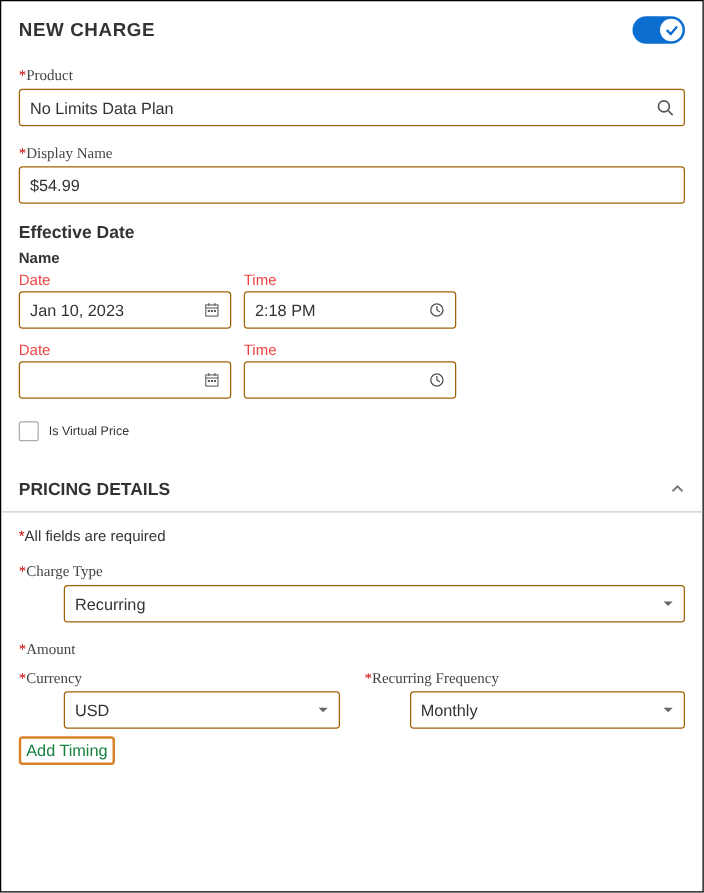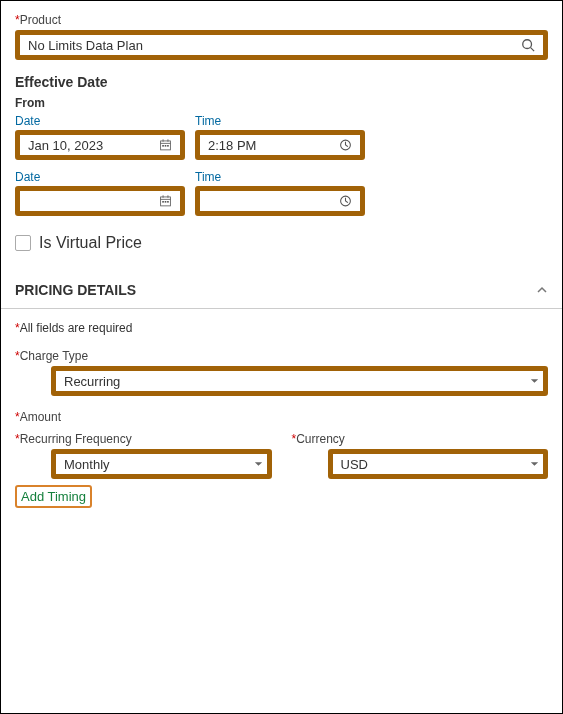--- a/index.html
+++ b/index.html
@@ -43,27 +43,28 @@
   display: flex;
   align-items: center;
   justify-content: center;
 }
 .toggle-knob svg { width: 11px; height: 11px; }
 .field-label {
   font-size: 12px;
   color: #444;
   margin-bottom: 3px;
   display: block;
+  font-family: Liberation Serif, serif;
 }
 .req { color: #c00; }
 .input-row { margin-bottom: 14px; }
 .text-input, .select-input, .date-input {
   width: 100%;
   height: 30px;
-  border: 5px solid #a16207;
+  border: 1px solid #a16207;
   border-radius: 3px;
   padding: 0 8px;
   font-size: 13px;
   color: #333;
   background: #fff;
   display: flex;
   align-items: center;
 }
 .text-input.with-icon, .date-input { position: relative; }
 .field-icon {
@@ -78,21 +79,21 @@
   font-weight: 700;
   margin-bottom: 6px;
 }
 .sub-label {
   font-size: 12px;
   font-weight: 700;
   margin-bottom: 4px;
 }
 .small-label {
   font-size: 12px;
-  color: #0369a1;
+  color: #ef4444;
   margin-bottom: 2px;
 }
 .dt-row {
   display: flex;
   gap: 10px;
   margin-bottom: 10px;
 }
 .dt-col1 { width: 170px; }
 .dt-col2 { width: 170px; }
 .checkbox-row {
@@ -102,21 +103,21 @@
   margin-top: 18px;
   margin-bottom: 10px;
 }
 .checkbox {
   width: 16px;
   height: 16px;
   border: 1px solid #aaa;
   border-radius: 2px;
   background: #fff;
 }
-.checkbox-label { font-size: 16px; }
+.checkbox-label { font-size: 10px; }
 .pricing-header {
   display: flex;
   justify-content: space-between;
   align-items: center;
   padding: 12px 14px 10px 14px;
   border-bottom: 1px solid #ccc;
 }
 .pricing-title {
   font-size: 14px;
   font-weight: 700;
@@ -152,38 +153,54 @@
   display: inline-block;
   margin-top: 6px;
 }
 svg { display: block; }
 </style>
 </head>
 <body>
 
 <div class="container">
 
+  <div class="header-row">
+    <div class="header-title">NEW CHARGE</div>
+    <div class="toggle">
+      <div class="toggle-knob">
+        <svg viewBox="0 0 12 12">
+            <path d="M2 6 L5 9 L10 3" stroke="#0b6ed0" stroke-width="2" fill="none" stroke-linecap="round"></path>
+          </svg>
+      </div>
+    </div>
+  </div>
 
   <div class="input-row">
     <label class="field-label"><span class="req">*</span><span>Product</span></label>
     <div class="text-input with-icon">
       <span>No Limits Data Plan</span>
       <span class="field-icon">
         <svg width="14" height="14" viewBox="0 0 16 16">
             <circle cx="7" cy="7" r="5" stroke="#555" stroke-width="1.5" fill="none"></circle>
             <line x1="11" y1="11" x2="15" y2="15" stroke="#555" stroke-width="1.5"></line>
           </svg>
       </span>
     </div>
   </div>
 
+  <div class="input-row">
+    <label class="field-label"><span class="req">*</span><span>Display Name</span></label>
+    <div class="text-input">
+      <span>$54.99</span>
+    </div>
+  </div>
 
   <div class="section-title">Effective Date</div>
 
-  <div class="sub-label">From</div>
+  <div class="sub-label">Name</div>
   <div class="dt-row">
     <div class="dt-col1">
       <div class="small-label">Date</div>
       <div class="date-input">
         <span>Jan 10, 2023</span>
         <span class="field-icon">
           <svg width="13" height="13" viewBox="0 0 16 16">
               <rect x="2" y="3" width="12" height="11" stroke="#555" fill="none"></rect>
               <line x1="2" y1="6" x2="14" y2="6" stroke="#555"></line>
               <line x1="5" y1="1" x2="5" y2="4" stroke="#555"></line>
@@ -275,44 +292,44 @@
       </span>
     </div>
   </div>
 
   <div class="input-row" style="margin-bottom:8px;">
     <label class="field-label"><span class="req">*</span><span>Amount</span></label>
   </div>
 
   <div class="two-col">
     <div class="half">
+      <label class="field-label"><span class="req">*</span><span>Currency</span></label>
+      <div class="select-wrap">
+        <div class="select-input">
+          <span>USD</span>
+        </div>
+        <span class="select-caret">
+          <svg width="11" height="11" viewBox="0 0 12 12">
+              <path d="M2 4 L6 8 L10 4" fill="#666"></path>
+            </svg>
+        </span>
+      </div>
+    </div>
+    <div class="half">
       <label class="field-label"><span class="req">*</span><span>Recurring Frequency</span></label>
       <div class="select-wrap">
         <div class="select-input">
           <span>Monthly</span>
         </div>
         <span class="select-caret">
           <svg width="11" height="11" viewBox="0 0 12 12">
               <path d="M2 4 L6 8 L10 4" fill="#666"></path>
             </svg>
         </span>
       </div>
     </div>
-    <div class="half">
-      <label class="field-label"><span class="req">*</span><span>Currency</span></label>
-      <div class="select-wrap">
-        <div class="select-input">
-          <span>USD</span>
-        </div>
-        <span class="select-caret">
-          <svg width="11" height="11" viewBox="0 0 12 12">
-              <path d="M2 4 L6 8 L10 4" fill="#666"></path>
-            </svg>
-        </span>
-      </div>
-    </div>
   </div>
 
   <div class="highlight-box">
     <span class="link-btn">Add Timing</span>
   </div>
 
 </div>
 
 </body></html>

